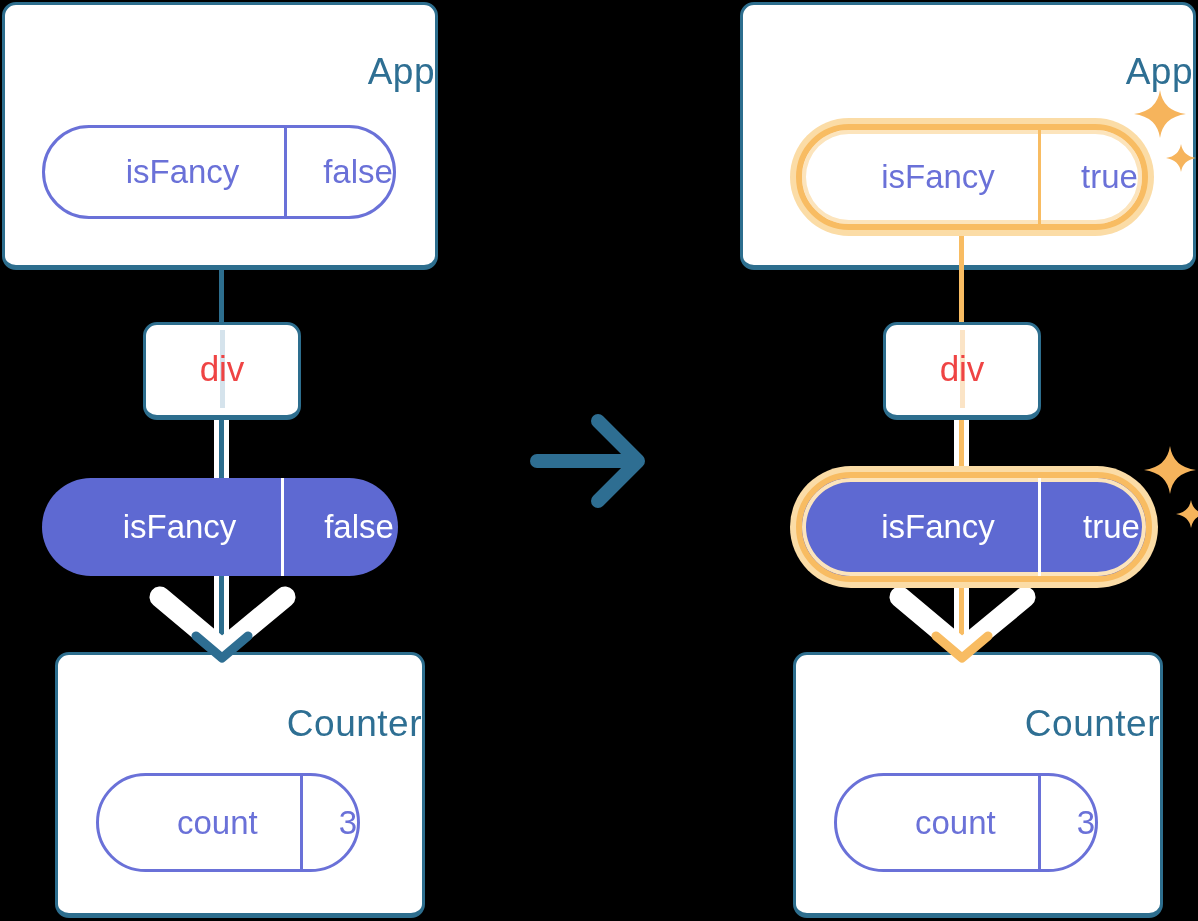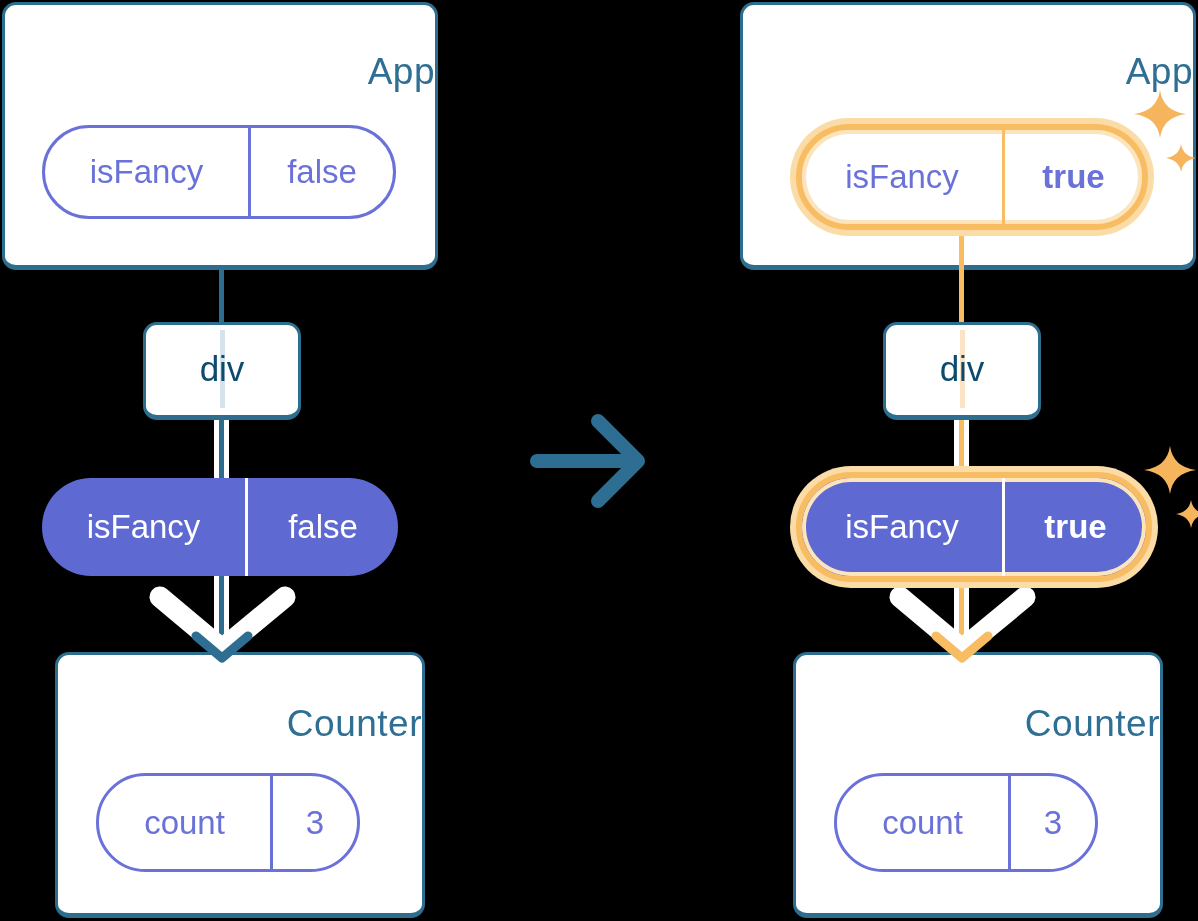--- a/index.html
+++ b/index.html
@@ -19,44 +19,44 @@
   .pill{
     position:absolute;display:flex;box-sizing:border-box;align-items:stretch;
     font-size:33px;
   }
   .pill-outline{
     background:#fff;border:3px solid #6A71D8;border-radius:52px;color:#6A71D8;
   }
   .pill-filled{
     background:#5E69D2;border-radius:52px;color:#fff;
   }
-  .pill-cell{display:flex;align-items:center;justify-content:center;}
+  .pill-cell{display:flex;align-items:center;justify-content:center;padding-left:36px;}
   .pill-key{border-right:3px solid #6A71D8;}
   .pill-filled .pill-key{border-right:3px solid #fff;}
   .hl{ 
     position:absolute;display:flex;box-sizing:border-box;align-items:stretch;
     border:6px solid #F8BC62;border-radius:60px;
     box-shadow:0 0 0 6px #FBDCA6, inset 0 0 0 4px #FCE4BC;
     font-size:33px;
   }
   .hl-white{background:#fff;color:#6A71D8;}
   .hl-purple{background:#5E69D2;color:#fff;}
   .hl .pill-key{border-right:3px solid #F8BC62;}
   .hl-purple .pill-key{border-right:3px solid #fff;}
-  .bold{font-weight:bold;}
+  .bold{font-weight:normal;}
   .vline{position:absolute;width:5px;}
   .teal{background:#2D6E8E;}
   .orange{background:#F8BC62;}
   .pale-blue{background:#D5E3EC;}
   .pale-orange{background:#FBE4C6;}
   .casing{position:absolute;width:15px;background:#fff;}
   svg{position:absolute;display:block;}
   .divtext{
     position:absolute;left:0;right:0;text-align:center;
-    color:#0c4a6e;font-size:35px;font-weight:500;
+    color:#ef4444;font-size:35px;font-weight:500;
   }
 </style>
 </head>
 <body>
 
 <div id="stage">
 
   <div class="card" style="left:2px;top:2px;width:436px;height:268px;">
     <div class="card-title" style="top:46px;">App</div>
   </div>

